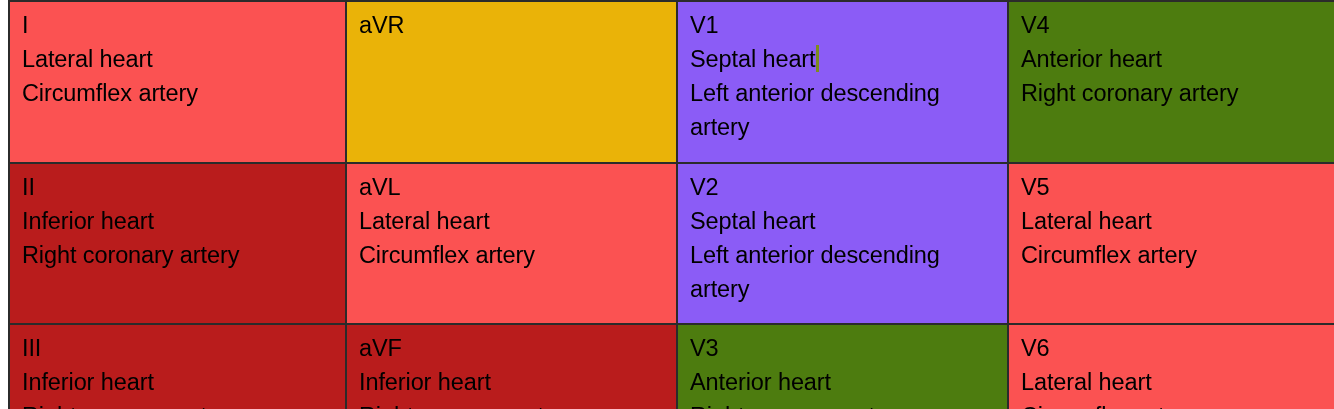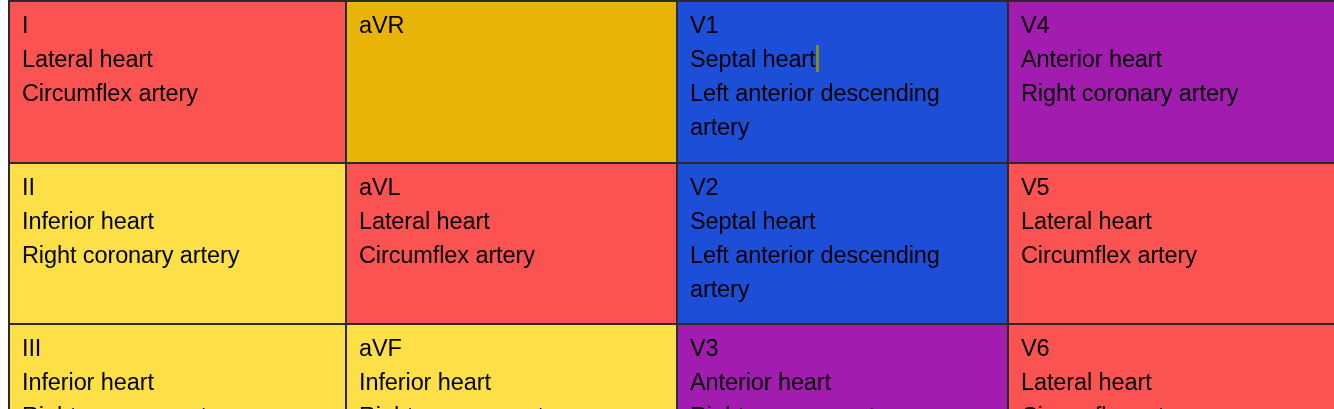--- a/index.html
+++ b/index.html
@@ -53,23 +53,23 @@
   col.c3 { width: 331px; }
   col.c4 { width: 327px; }
 
   
   tr.r1 td { height: 146px; }
   tr.r2 td { height: 145px; }
   tr.r3 td { height: 116px; }
 
   
   .fill-red    { background: #fb5252; }
-  .fill-green  { background: #fde047; }
-  .fill-purple { background: #1d4ed8; }
-  .fill-blue   { background: #a21caf; }
+  .fill-green  { background: #b91c1c; }
+  .fill-purple { background: #8b5cf6; }
+  .fill-blue   { background: #4d7c0f; }
   .fill-white  { background: #eab308; }
 
   .lead-name,
   .region-line,
   .artery-line {
     display: block;
     white-space: normal;
     word-break: normal;
   }
 

